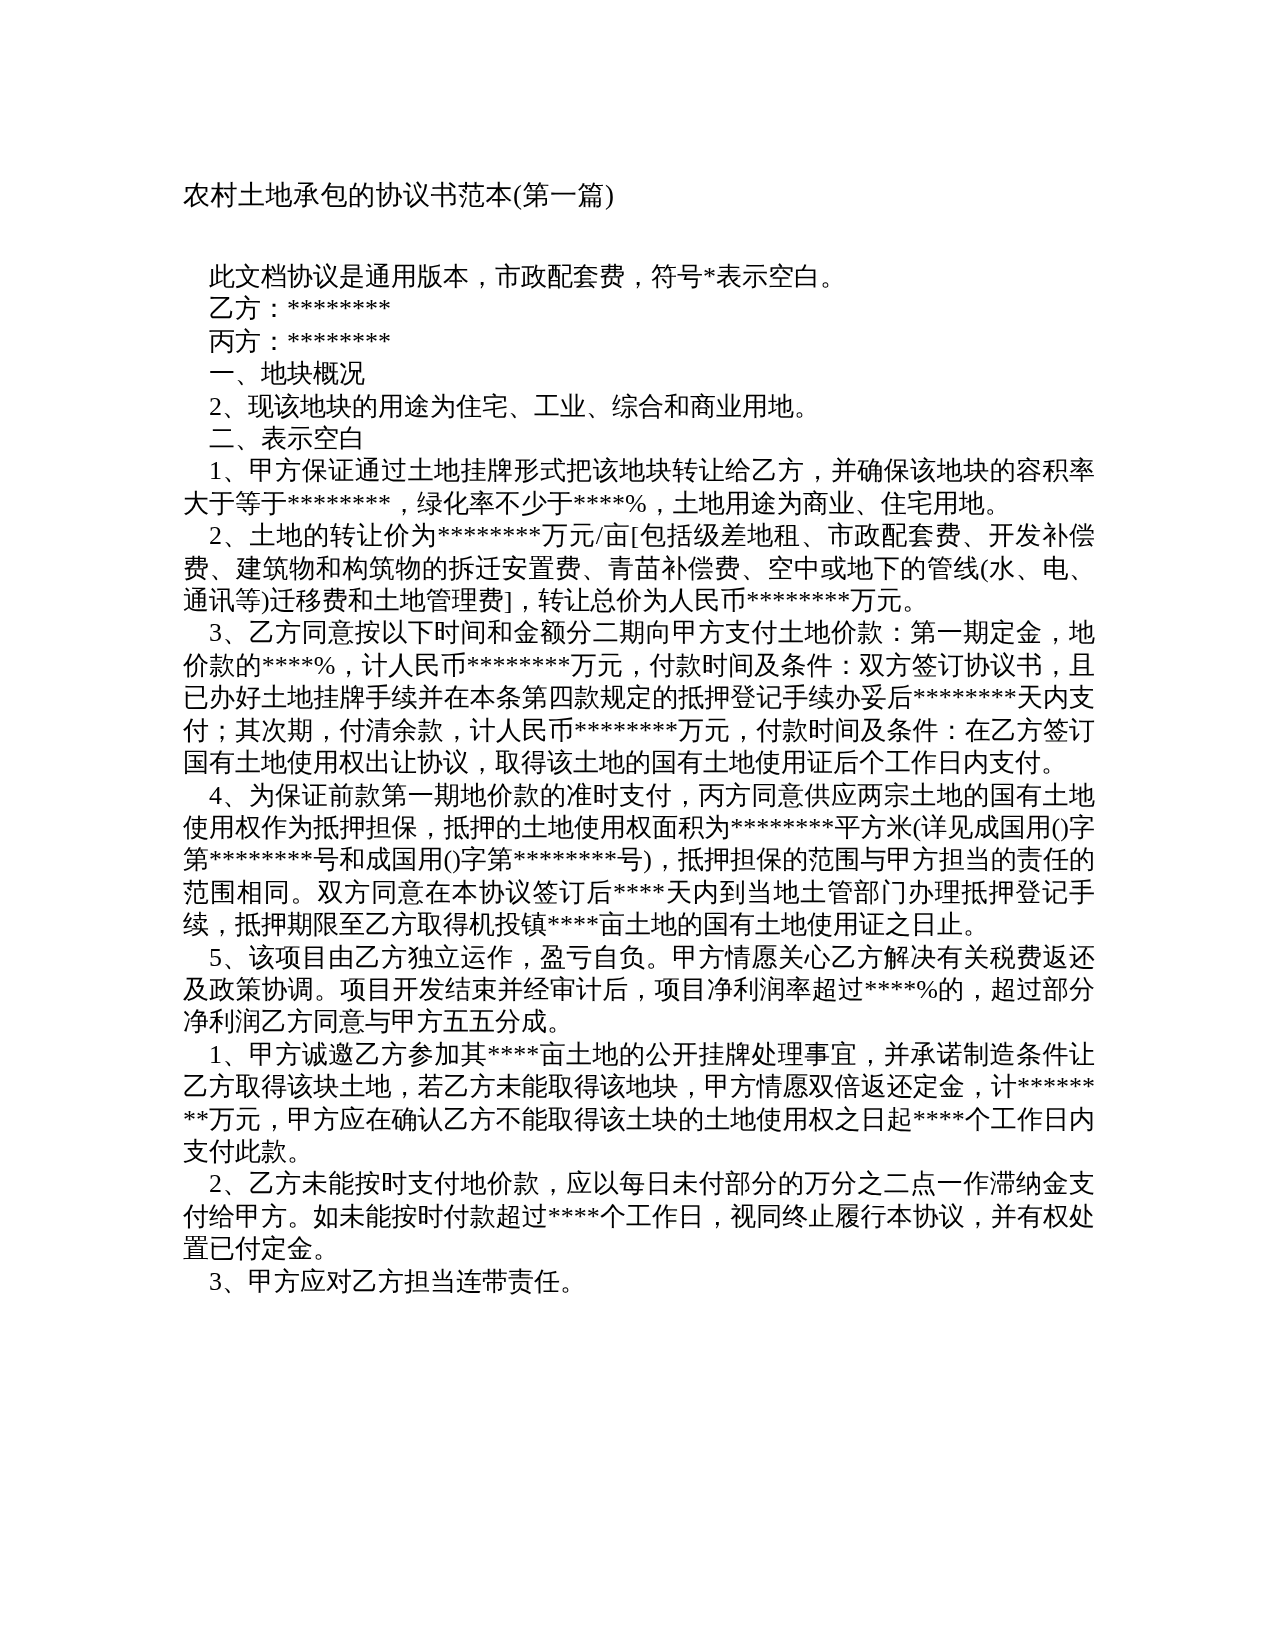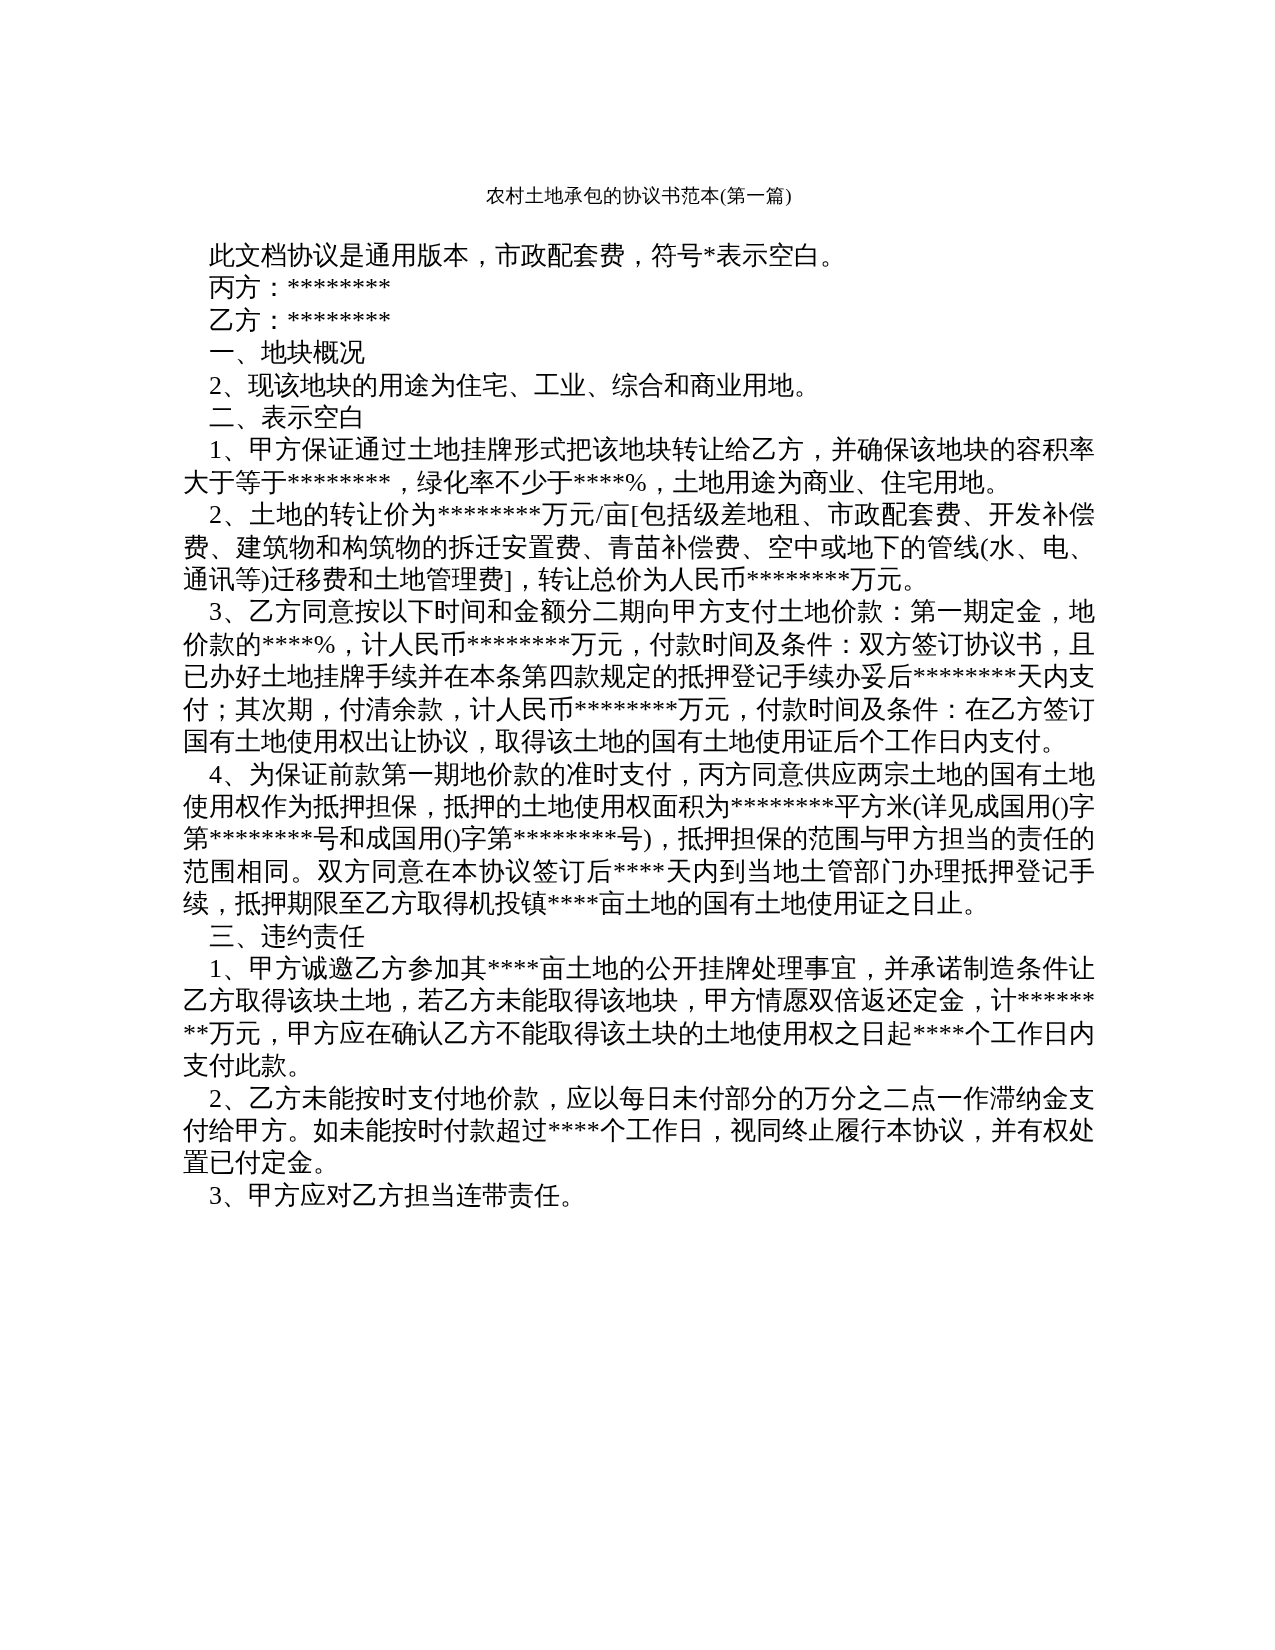--- a/index.html
+++ b/index.html
@@ -16,53 +16,52 @@
     font-family: "Liberation Serif", "DejaVu Serif", serif;
     color: #000000;
   }
   .content {
     position: absolute;
     left: 183px;
     top: 179px;
     width: 912px;
   }
   .doc-title {
-    font-size: 19px;
+    font-size: 27px;
     font-weight: normal;
     line-height: 33px;
-    text-align: center;
-    margin: 0 0 28px 0;
+    margin: 0 0 49px 0;
     letter-spacing: 0.5px;
   }
   .paragraphs p {
     margin: 0;
     font-size: 26px;
     line-height: 32.4px;
     text-align: justify;
     text-indent: 26px;
     letter-spacing: 0;
     word-break: break-all;
   }
 </style>
 </head>
 <body>
 
 <div class="page">
   <div class="content">
     <h1 class="doc-title">农村土地承包的协议书范本(第一篇)</h1>
     <div class="paragraphs">
         <p>此文档协议是通用版本，市政配套费，符号*表示空白。</p>
+        <p>乙方：********</p>
         <p>丙方：********</p>
-        <p>乙方：********</p>
         <p>一、地块概况</p>
         <p>2、现该地块的用途为住宅、工业、综合和商业用地。</p>
         <p>二、表示空白</p>
         <p>1、甲方保证通过土地挂牌形式把该地块转让给乙方，并确保该地块的容积率大于等于********，绿化率不少于****%，土地用途为商业、住宅用地。</p>
         <p>2、土地的转让价为********万元/亩[包括级差地租、市政配套费、开发补偿费、建筑物和构筑物的拆迁安置费、青苗补偿费、空中或地下的管线(水、电、通讯等)迁移费和土地管理费]，转让总价为人民币********万元。</p>
         <p>3、乙方同意按以下时间和金额分二期向甲方支付土地价款：第一期定金，地价款的****%，计人民币********万元，付款时间及条件：双方签订协议书，且已办好土地挂牌手续并在本条第四款规定的抵押登记手续办妥后********天内支付；其次期，付清余款，计人民币********万元，付款时间及条件：在乙方签订国有土地使用权出让协议，取得该土地的国有土地使用证后个工作日内支付。</p>
         <p>4、为保证前款第一期地价款的准时支付，丙方同意供应两宗土地的国有土地使用权作为抵押担保，抵押的土地使用权面积为********平方米(详见成国用()字第********号和成国用()字第********号)，抵押担保的范围与甲方担当的责任的范围相同。双方同意在本协议签订后****天内到当地土管部门办理抵押登记手续，抵押期限至乙方取得机投镇****亩土地的国有土地使用证之日止。</p>
-        <p>三、违约责任</p>
+        <p>5、该项目由乙方独立运作，盈亏自负。甲方情愿关心乙方解决有关税费返还及政策协调。项目开发结束并经审计后，项目净利润率超过****%的，超过部分净利润乙方同意与甲方五五分成。</p>
         <p>1、甲方诚邀乙方参加其****亩土地的公开挂牌处理事宜，并承诺制造条件让乙方取得该块土地，若乙方未能取得该地块，甲方情愿双倍返还定金，计********万元，甲方应在确认乙方不能取得该土块的土地使用权之日起****个工作日内支付此款。</p>
         <p>2、乙方未能按时支付地价款，应以每日未付部分的万分之二点一作滞纳金支付给甲方。如未能按时付款超过****个工作日，视同终止履行本协议，并有权处置已付定金。</p>
         <p>3、甲方应对乙方担当连带责任。</p>
       </div>
   </div>
 </div>
 
 </body></html>

